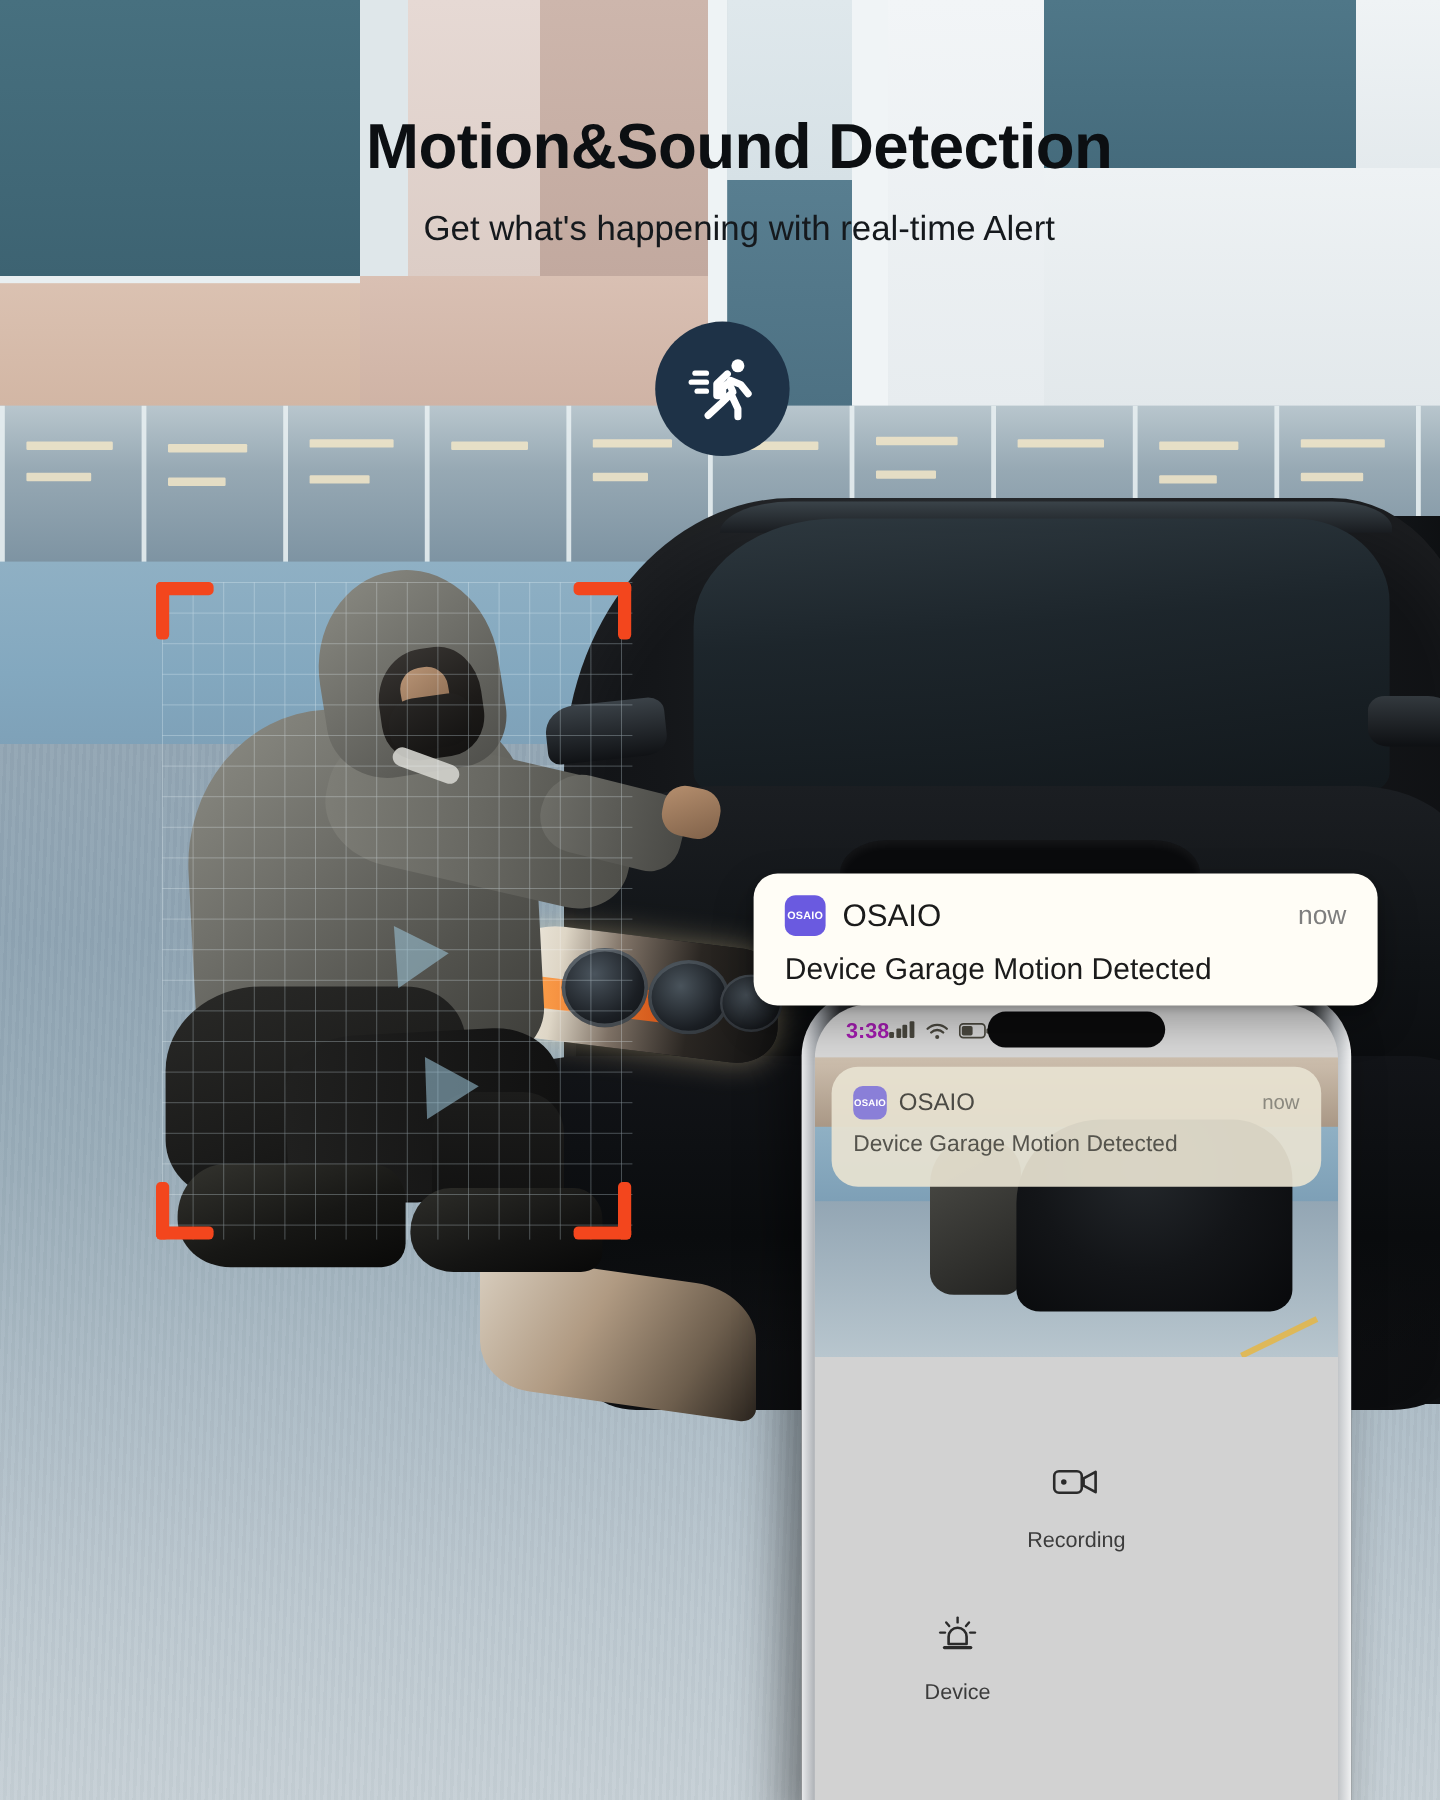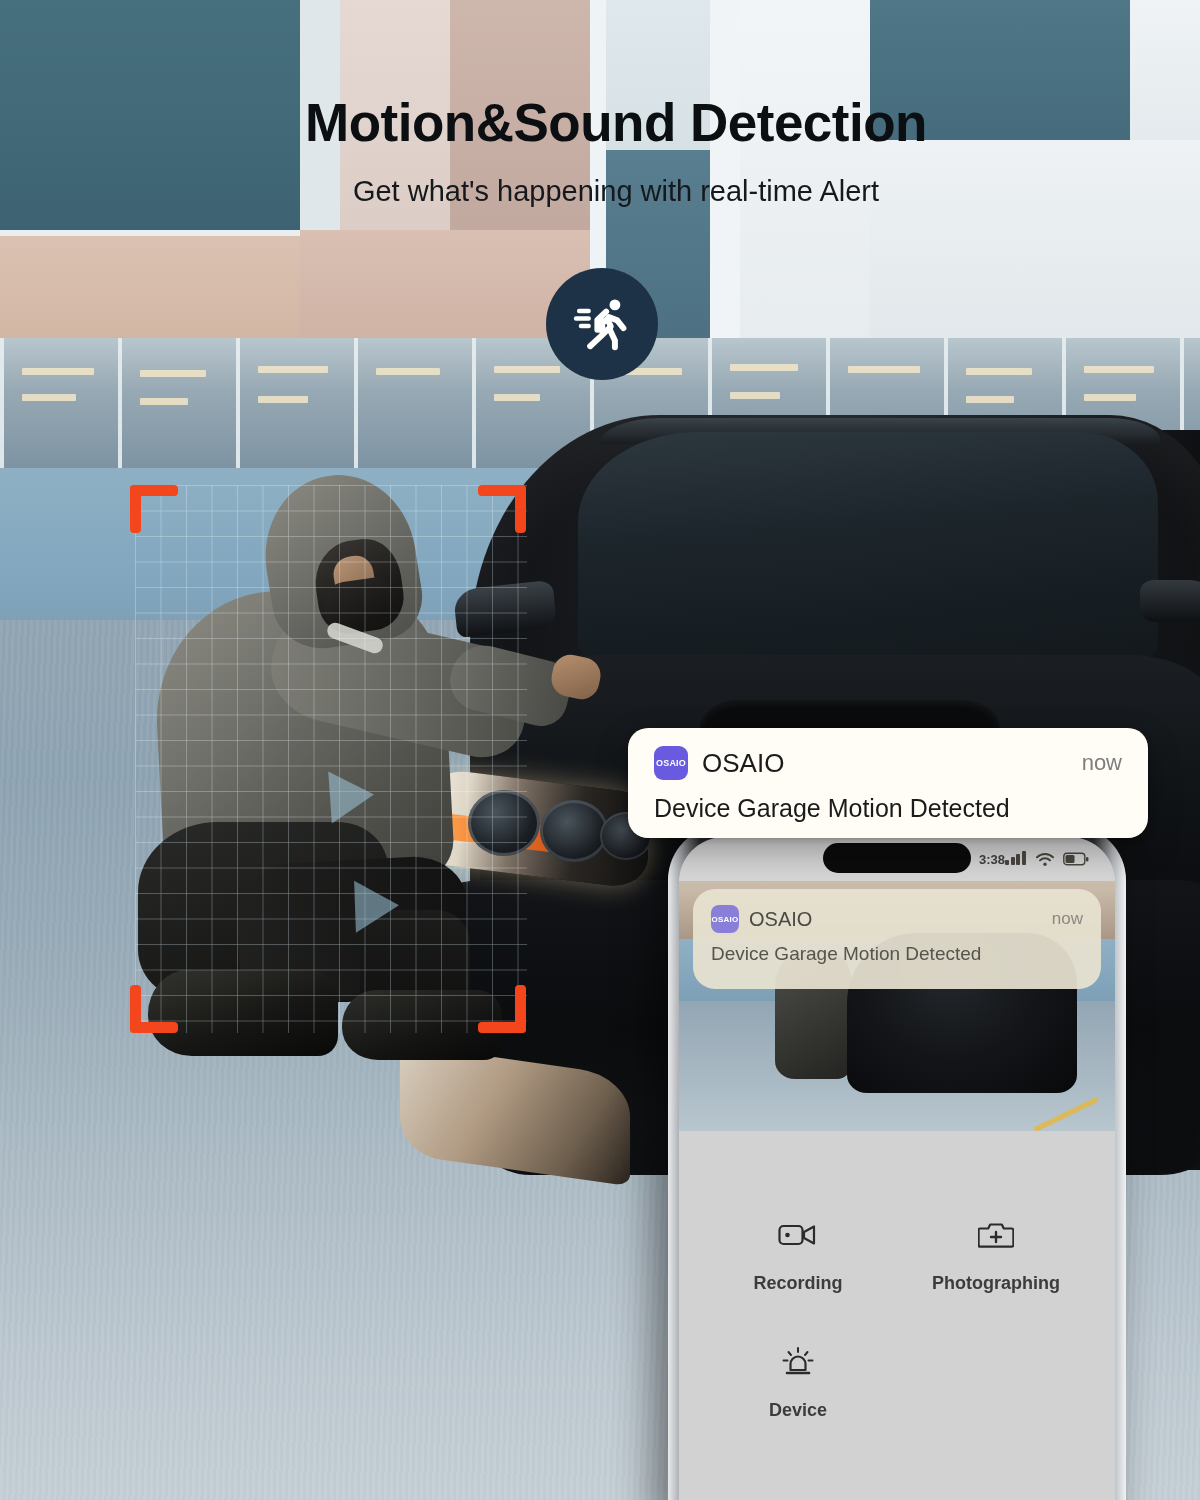--- a/index.html
+++ b/index.html
@@ -215,22 +215,22 @@
     position:absolute; left:0; top:0; width:100%; height:100%;
     border-radius:54px 54px 0 0;
     background:linear-gradient(90deg,#e9eaec 0%, #9fa3a8 3%, #2c2e31 7%, #0c0d0e 14%, #0c0d0e 86%, #34373a 93%, #b6babe 97%, #f0f1f2 100%);
   }
   #screen{
     position:absolute; left:11px; top:11px; width:436px; height:679px;
     border-radius:45px 45px 0 0; overflow:hidden; background:#d7d7d7;
   }
   #statusbar{
     position:absolute; left:0; top:0; width:100%; height:44px;
-    display:flex; align-items:center; justify-content:flex-end;
-    padding:0 26px; z-index:6; color:#404040; font-size:13px; font-weight:600;
+    display:flex; align-items:center; justify-content:flex-start;
+    padding:0 26px; z-index:6; color:#a21caf; font-size:18px; font-weight:600;
   }
   #notch{
     position:absolute; left:50%; transform:translateX(-50%); top:6px;
     width:148px; height:30px; background:#0b0b0c; border-radius:16px; z-index:7;
   }
   #statusIcons{ display:flex; align-items:center; gap:8px; }
   .sigbar{ display:inline-block; width:4px; background:#4a483f; border-radius:1px; margin-right:1.5px;}
   #feed{
     position:absolute; left:0; top:44px; width:100%; height:250px; overflow:hidden;
   }
@@ -245,21 +245,21 @@
     border-radius:70px 50px 20px 20px/70px 50px 18px 18px;}
   .fperson{ position:absolute; left:96px; top:70px; width:76px; height:128px;
     background:linear-gradient(150deg,#4e4e49,#232321);
     border-radius:30px 24px 14px 20px/36px 28px 14px 18px;}
   .fline{ position:absolute; right:14px; bottom:14px; width:70px; height:5px;
     background:#e8b53c; transform:rotate(-26deg); opacity:.8;}
   #controls{
     position:absolute; left:0; top:294px; width:100%; bottom:0;
     background:#d2d2d2; padding-top:78px;
   }
-  .ctrlrow{ display:flex; padding:0 20px;font-weight:bold; }
+  .ctrlrow{ display:flex; padding:0 20px; }
   .ctrl{ flex:1; text-align:center; }
   .ctrl .ci{ height:52px; display:flex; align-items:center; justify-content:center;}
   .ctrl .cl{ margin-top:12px; font-size:18px; color:#3c3c3c; }
   .ctrlrow.second{ margin-top:42px; }
   .ctrlrow.second .ctrl:last-child{ visibility:hidden; }
 
   
   #inNotif{
     position:absolute; left:14px; top:52px; width:408px; height:100px;
     background:rgba(231,226,209,.93); border-radius:22px; z-index:5;
@@ -465,30 +465,20 @@
         <div class="ctrl">
           <span class="ci">
             <svg width="40" height="28" viewBox="0 0 40 28">
               <rect x="1.5" y="5" width="23" height="18" rx="4" stroke="#2b2b2b" stroke-width="2.2" fill="none"></rect>
               <circle cx="9.5" cy="14" r="2.3" fill="#2b2b2b"></circle>
               <path d="M26 11 L36 5.5 L36 22.5 L26 17 Z" stroke="#2b2b2b" stroke-width="2.2" fill="none" stroke-linejoin="round"></path>
             </svg>
           </span>
           <div class="cl">Recording</div>
         </div>
-        <div class="ctrl">
-          <span class="ci">
-            <svg width="36" height="30" viewBox="0 0 36 30">
-              <path d="M2.2 8.5 h8 l2-4 h11.6 l2 4 h8 a1.6 1.6 0 0 1 1.6 1.6 v15 a1.6 1.6 0 0 1 -1.6 1.6 h-31.6 a1.6 1.6 0 0 1 -1.6 -1.6 v-15 a1.6 1.6 0 0 1 1.6 -1.6 z" stroke="#2b2b2b" stroke-width="2.2" fill="none" stroke-linejoin="round"></path>
-              <line x1="18" y1="12" x2="18" y2="22" stroke="#2b2b2b" stroke-width="2.4" stroke-linecap="round"></line>
-              <line x1="13" y1="17" x2="23" y2="17" stroke="#2b2b2b" stroke-width="2.4" stroke-linecap="round"></line>
-            </svg>
-          </span>
-          <div class="cl">Photographing</div>
-        </div>
       </div>
       <div class="ctrlrow second">
         <div class="ctrl">
           <span class="ci">
             <svg width="34" height="32" viewBox="0 0 34 32">
               <path d="M9.5 24 v-6 a7.5 7.5 0 0 1 15 0 v6 Z" stroke="#2b2b2b" stroke-width="2.2" fill="none" stroke-linejoin="round"></path>
               <line x1="6" y1="27" x2="28" y2="27" stroke="#2b2b2b" stroke-width="2.6" stroke-linecap="round"></line>
               <line x1="17" y1="2" x2="17" y2="6" stroke="#2b2b2b" stroke-width="2" stroke-linecap="round"></line>
               <line x1="7.5" y1="6" x2="10" y2="9" stroke="#2b2b2b" stroke-width="2" stroke-linecap="round"></line>
               <line x1="26.5" y1="6" x2="24" y2="9" stroke="#2b2b2b" stroke-width="2" stroke-linecap="round"></line>

